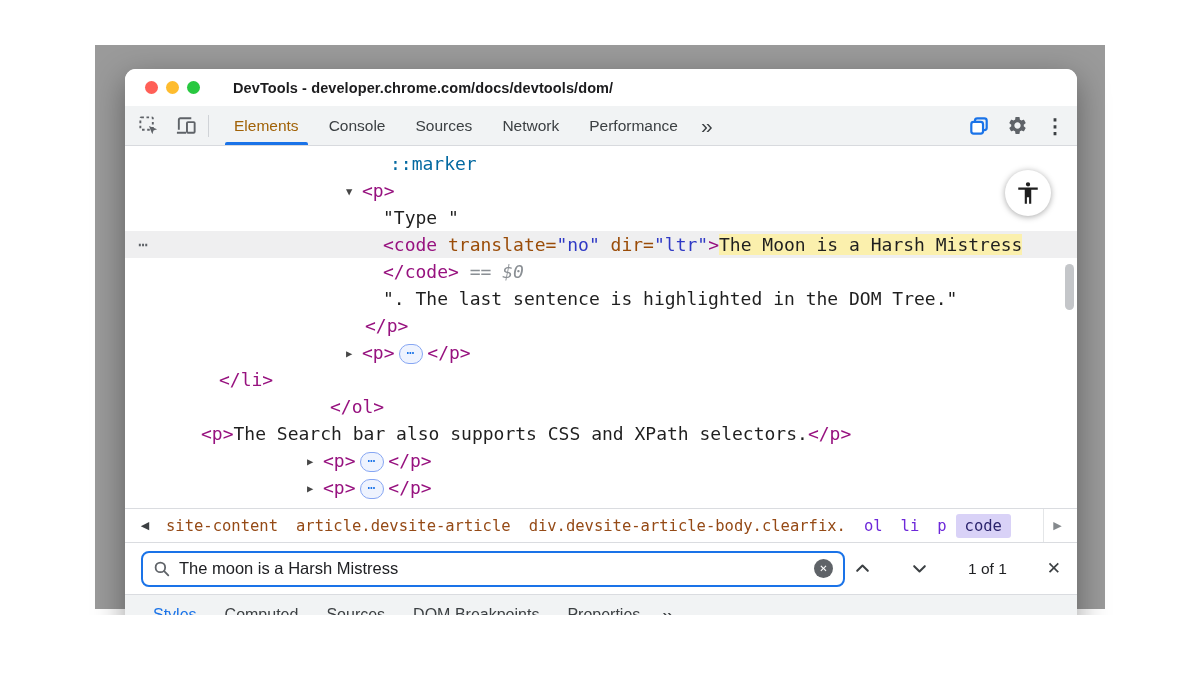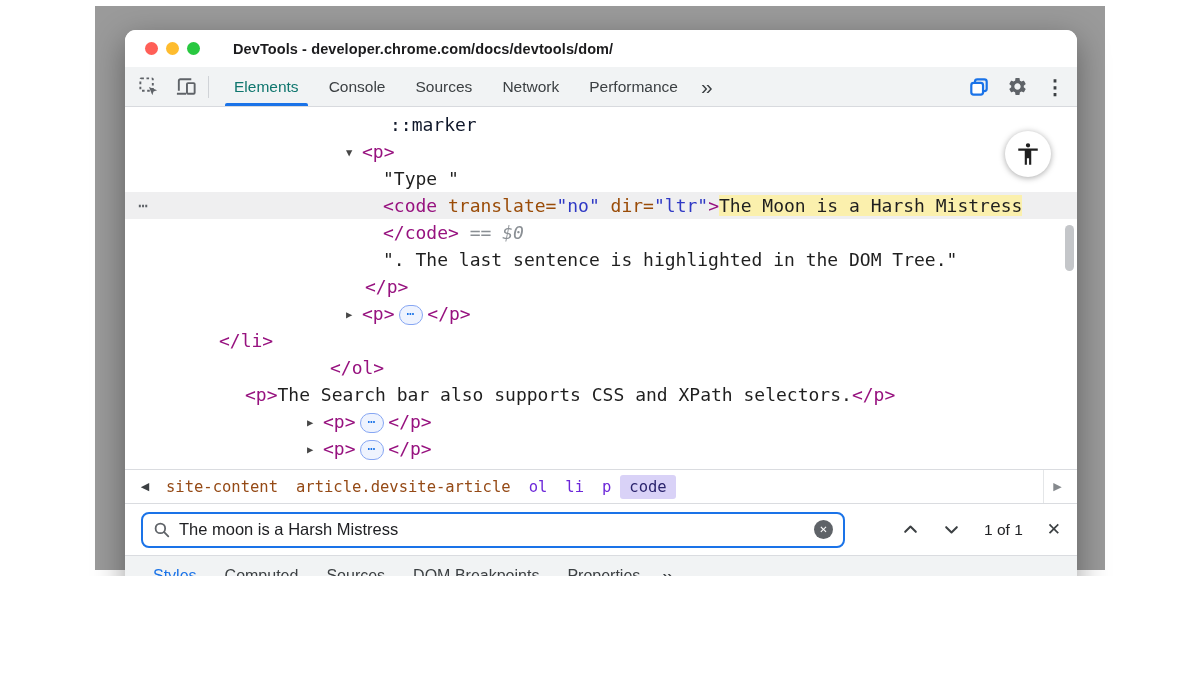--- a/index.html
+++ b/index.html
@@ -1,55 +1,55 @@
 <!DOCTYPE html>
 <html><head>
 <meta charset="utf-8">
 <style>
   * { margin:0; padding:0; box-sizing:border-box; }
   body { font-family:"Liberation Sans", sans-serif; background:#ffffff; }
-  .stage { position:relative; width:1200px; height:576px; background:#ffffff; overflow:hidden; }
+  .stage { position:relative; width:1200px; height:576px; background:#ffffff; overflow:hidden;margin-top:39px; }
   .gray-mat { position:absolute; left:95px; right:95px; top:6px; bottom:6px; background:#9a9a9a; }
   .window { position:absolute; left:125px; top:30px; width:952px; height:618px; background:#fff;
             border-radius:11px; box-shadow:0 10px 32px rgba(0,0,0,.38); overflow:hidden;
             display:flex; flex-direction:column; }
 
   
   .titlebar { flex:0 0 37px; background:#ffffff; display:flex; align-items:center; padding:0 20px; }
   .lights { display:flex; gap:8px; }
   .light { width:13px; height:13px; border-radius:50%; border:none; }
   .light.red { background:#ff5f57; } .light.yellow { background:#febc2e; } .light.green { background:#28c840; }
   .win-title { margin-left:33px; font-size:14.5px; font-weight:700; color:#1c1c1e; letter-spacing:.1px; }
 
   
   .toolbar { flex:0 0 40px; background:#f1f3f4; border-bottom:1px solid #d8dade; display:flex; align-items:stretch; padding:0 12px; }
   .tool-left { display:flex; align-items:center; gap:15px; }
   .vdiv { width:1px; height:22px; background:#d0d3d7; align-self:center; margin:0 10px; }
   .tabs { display:flex; align-items:stretch; }
   .tab { position:relative; display:flex; align-items:center; padding:0 15px; font-size:15.5px; color:#3c4043; cursor:default; }
-  .tab.active { color:#0f766e; }
+  .tab.active { color:#a16207; }
   .tab.active::after { content:""; position:absolute; left:6px; right:6px; bottom:0; height:3px; background:#1a73e8; border-radius:2px 2px 0 0; }
   .more-glyph { font-size:21px; color:#3c4043; display:flex; align-items:center; padding:0 8px; }
   .tool-right { margin-left:auto; display:flex; align-items:center; gap:17px; }
   .icon-btn { background:none; border:none; display:flex; align-items:center; justify-content:center; cursor:pointer; }
   .kebab { font-size:20px; font-weight:700; color:#3c4043; line-height:1; }
 
   
   .dom-panel { flex:1 1 auto; position:relative; background:#fff; padding-top:4px;
                font-family:"DejaVu Sans Mono", monospace; font-size:18px; overflow:hidden; }
   .dom-row { position:relative; height:27px; line-height:27px; }
   .dom-row.selected { background:#efeff0; }
   .hover-dots { position:absolute; left:13px; top:0; color:#5f6368; font-size:16px; letter-spacing:1px; }
   .arrow { display:inline-block; width:16px; font-size:10.5px; color:#474747; vertical-align:2px; }
   .seg { white-space:pre; }
   .s-tag { color:#97127f; }
   .s-attr { color:#9a4c08; }
   .s-val { color:#2f39c5; }
   .s-text { color:#1f1f1f; }
-  .s-pseudo { color:#0f172a; }
+  .s-pseudo { color:#0369a1; }
   .s-meta { color:#8a8f94; font-style:italic; }
   .s-hl { background:#fbf0ad; color:#1f1f1f; }
   .pill { display:inline-block; border:1.5px solid #86a6f3; background:#eef3fe; color:#1a73e8;
           border-radius:10px; font-size:13px; line-height:14px; padding:1px 7px 3px; margin:0 4px;
           vertical-align:2px; letter-spacing:1px; cursor:pointer; }
   .a11y-btn { position:absolute; top:24px; right:26px; width:46px; height:46px; border-radius:50%;
               background:#fff; border:none; box-shadow:0 1px 6px rgba(0,0,0,.35); display:flex;
               align-items:center; justify-content:center; cursor:pointer; }
   .v-scrollbar { position:absolute; right:3px; top:118px; width:9px; height:46px; background:#c4c6c9; border-radius:5px; }
 
@@ -66,21 +66,21 @@
   .csel { background:#d9d2f7; color:#2b246d; border-radius:3px; }
 
   
   .searchbar { flex:0 0 52px; background:#fff; border-bottom:1px solid #dadce0; display:flex; align-items:center; padding:0 16px; }
   .search-input { width:704px; height:36px; border:2px solid #1a73e8; border-radius:8px; display:flex;
                   align-items:center; padding:0 10px; gap:8px; background:#fff; }
   .search-field { flex:1; border:none; outline:none; background:transparent; font-family:"Liberation Sans",sans-serif;
                   font-size:16.5px; color:#202124; }
   .clear-btn { width:19px; height:19px; border-radius:50%; background:#5f6368; color:#fff; border:none;
                font-size:10px; line-height:1; display:flex; align-items:center; justify-content:center; cursor:pointer; }
-  .search-controls { margin-left:auto; display:flex; align-items:center; gap:24px; }
+  .search-controls { margin-left:auto; display:flex; align-items:center; gap:40px; }
   .search-count { font-size:15.5px; color:#202124; }
   .close-x { background:none; border:none; font-size:17px; color:#3c4043; cursor:pointer; }
 
   
   .subtabs { flex:0 0 45px; background:#f1f3f4; border-bottom:5px solid #a21caf; display:flex; align-items:stretch; padding:0 14px; }
   .subtab { position:relative; display:flex; align-items:center; padding:0 14px; font-size:16px; color:#3c4043; cursor:default; }
   .subtab.active { color:#1a73e8; }
   .subtab.active::after { content:""; position:absolute; left:8px; right:8px; bottom:0; height:3px; background:#1a73e8; border-radius:2px 2px 0 0; }
 
   
@@ -156,36 +156,37 @@
       <div class="dom-row" style="padding-left:265px"><span class="seg s-pseudo">::marker</span></div>
       <div class="dom-row" style="padding-left:221px"><span class="arrow">▼</span><span class="seg s-tag">&lt;p&gt;</span></div>
       <div class="dom-row" style="padding-left:258px"><span class="seg s-text">"Type "</span></div>
       <div class="dom-row selected" style="padding-left:258px"><span class="hover-dots">⋯</span><span class="seg s-tag">&lt;code</span><span class="seg s-attr"> translate=</span><span class="seg s-val">"no"</span><span class="seg s-attr"> dir=</span><span class="seg s-val">"ltr"</span><span class="seg s-tag">&gt;</span><span class="seg s-hl">The Moon is a Harsh Mistress</span></div>
       <div class="dom-row" style="padding-left:258px"><span class="seg s-tag">&lt;/code&gt;</span><span class="seg s-meta"> == $0</span></div>
       <div class="dom-row" style="padding-left:258px"><span class="seg s-text">". The last sentence is highlighted in the DOM Tree."</span></div>
       <div class="dom-row" style="padding-left:240px"><span class="seg s-tag">&lt;/p&gt;</span></div>
       <div class="dom-row" style="padding-left:221px"><span class="arrow">▶</span><span class="seg s-tag">&lt;p&gt;</span><span class="pill">⋯</span><span class="seg s-tag">&lt;/p&gt;</span></div>
       <div class="dom-row" style="padding-left:94px"><span class="seg s-tag">&lt;/li&gt;</span></div>
       <div class="dom-row" style="padding-left:205px"><span class="seg s-tag">&lt;/ol&gt;</span></div>
-      <div class="dom-row" style="padding-left:120px"><span class="seg s-tag">&lt;p&gt;</span><span class="seg s-text">The Search bar also supports CSS and XPath selectors.</span><span class="seg s-tag">&lt;/p&gt;</span></div>
+      <div class="dom-row" style="padding-left:76px"><span class="seg s-tag">&lt;p&gt;</span><span class="seg s-text">The Search bar also supports CSS and XPath selectors.</span><span class="seg s-tag">&lt;/p&gt;</span></div>
       <div class="dom-row" style="padding-left:182px"><span class="arrow">▶</span><span class="seg s-tag">&lt;p&gt;</span><span class="pill">⋯</span><span class="seg s-tag">&lt;/p&gt;</span></div>
       <div class="dom-row" style="padding-left:182px"><span class="arrow">▶</span><span class="seg s-tag">&lt;p&gt;</span><span class="pill">⋯</span><span class="seg s-tag">&lt;/p&gt;</span></div>
 
       <button class="a11y-btn">
         <svg width="26" height="26" viewBox="0 0 24 24">
           <path fill="#1f1f1f" d="M12 2a2 2 0 1 1-.001 4.001A2 2 0 0 1 12 2zm9 7h-6v13h-2v-6h-2v6H9V9H3V7h18v2z"></path>
         </svg>
       </button>
       <div class="v-scrollbar"></div>
     </div>
 
     <div class="breadcrumbs">
       <button class="bc-nav">◀</button>
       <span class="crumb cb">site-content</span>
       <span class="crumb cb">article.devsite-article</span>
+      <span class="crumb cb">div.devsite-article-body.clearfix.</span>
       <span class="crumb cp">ol</span>
       <span class="crumb cp">li</span>
       <span class="crumb cp">p</span>
       <span class="crumb csel">code</span>
       <button class="bc-nav fwd">▶</button>
     </div>
 
     <div class="searchbar">
       <div class="search-input">
         <svg width="18" height="18" viewBox="0 0 20 20" fill="none">

